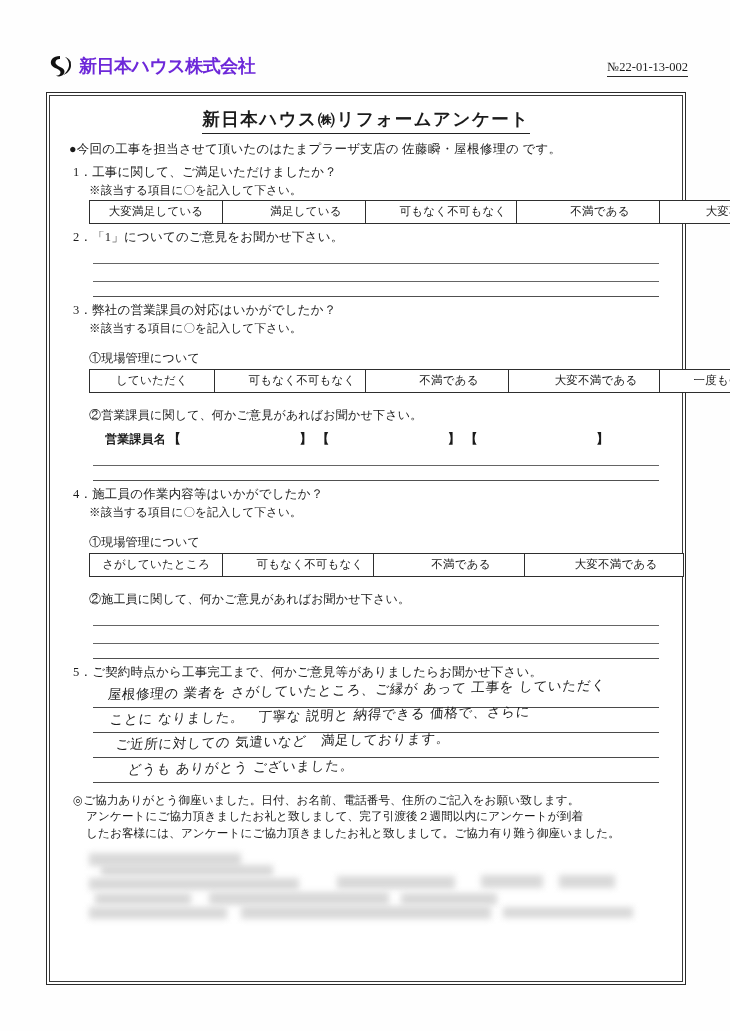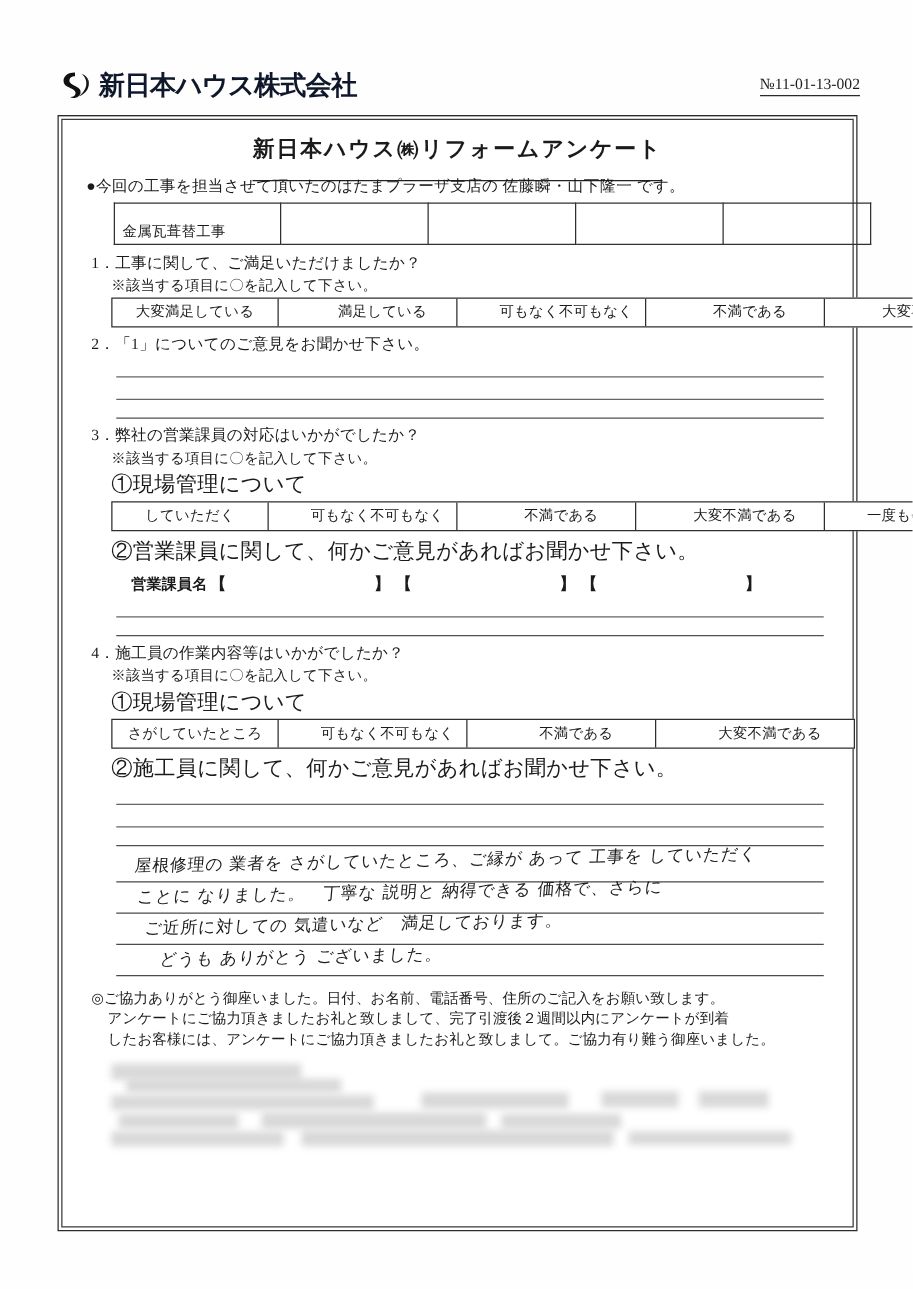--- a/index.html
+++ b/index.html
@@ -37,24 +37,24 @@
     align-items: center;
     gap: 5px;
   }
   .logo-mark {
     width: 26px; height: 24px;
     flex: 0 0 auto;
     display: block;
   }
   .brand-name {
     font-family: "DejaVu Sans", sans-serif;
-    font-size: 21px;
+    font-size: 18px;
     font-weight: bold;
     letter-spacing: -0.5px;
-    color: #0f172a;
+    color: #6d28d9;
     white-space: nowrap;
   }
   .doc-no {
     position: absolute;
     right: 0; top: 6px;
     font-size: 12.5px;
     letter-spacing: 0px;
     border-bottom: 1px solid #2a2a2a;
     padding-bottom: 1px;
     white-space: nowrap;
@@ -82,21 +82,21 @@
   .doc-title {
     text-align: center;
     font-size: 17.5px;
     font-weight: bold;
     letter-spacing: 1.5px;
     margin: 4px 0 9px 0;
     font-family: "DejaVu Serif", serif;
   }
   .doc-title span {
     border-bottom: 1.5px solid #222;
-    padding-bottom: 14px;
+    padding-bottom: 4px;
   }
 
   .bullet-line {
     font-size: 12.5px;
     line-height: 1.5;
     margin: 0 0 3px 0;
     letter-spacing: 0.2px;
     white-space: nowrap;
   }
   .nm { letter-spacing: 0.5px; }
@@ -125,22 +125,22 @@
     margin: 5px 0 2px 4px;
     white-space: nowrap;
   }
   .note {
     font-size: 11.5px;
     margin: 1px 0 2px 20px;
     letter-spacing: 0.2px;
     white-space: nowrap;
   }
   .subq {
-    font-size: 17px;
-    margin: 2px 0 2px 20px;
+    font-size: 12px;
+    margin: 14px 0 2px 20px;
     letter-spacing: 0.2px;
     white-space: nowrap;
   }
 
   
   .rating {
     display: flex;
     margin: 2px 0 4px 20px;
     border: 1px solid #2e2e2e;
     width: fit-content;
@@ -254,47 +254,36 @@
 
   <div class="masthead">
     <div class="brand">
       <svg class="logo-mark" viewBox="0 0 26 24">
         <path d="M12 2 C5 2 2 6 3 10 C4 14 10 14 12 17 C13.5 19.5 11 22 8 21.5 C11 23.5 16 22 16.5 18 C17 13.5 10 13 8 10 C6.6 7.8 8.5 4.5 12 5 Z" fill="#111"></path>
         <path d="M17 3 C20 5 21.5 8.5 21 12 C20.5 15.5 18 19 15 21 C18.8 20 22.5 16.5 23 12 C23.5 7.6 21 4.2 17 3 Z" fill="#111"></path>
         <path d="M19.6 4.6 C22 6.8 22.8 10 22.2 13 C23.6 10 23.2 6.6 19.6 4.6 Z" fill="#333"></path>
       </svg>
       <span class="brand-name">新日本ハウス株式会社</span>
     </div>
-    <div class="doc-no">№11-01-13-002</div>
+    <div class="doc-no">№22-01-13-002</div>
   </div>
 
   <div class="frame">
     <div class="frame-inner">
 
       <div class="doc-title">
         <span>新日本ハウス㈱リフォームアンケート</span>
       </div>
 
       <div class="bullet-line">
         <span>●今回の工事を担当させて頂いたのはたまプラーザ支店の</span>
-        <span class="nm">佐藤瞬・山下隆一</span>
+        <span class="nm">佐藤瞬・屋根修理の</span>
         <span>です。</span>
       </div>
 
-      <table class="work-table">
-        <tbody>
-            <tr>
-          <td style="width:126px">金属瓦葺替工事</td>
-          <td style="width:111px"></td>
-          <td style="width:111px"></td>
-          <td style="width:111px"></td>
-          <td style="width:111px"></td>
-        </tr>
-      </tbody>
-        </table>
 
       <div class="q">
         <span>1．</span><span>工事に関して、ご満足いただけましたか？</span>
       </div>
       <div class="note">※該当する項目に〇を記入して下さい。</div>
       <div class="rating">
         <div class="opt" style="width:118px">大変満足している</div>
         <div class="opt" style="width:104px">満足している</div>
         <div class="opt" style="width:112px">可もなく不可もなく</div>
         <div class="opt" style="width:104px">不満である</div>
@@ -356,20 +345,23 @@
         <div class="opt" style="width:120px">大変不満である</div>
       </div>
       <div class="subq">②施工員に関して、何かご意見があればお聞かせ下さい。</div>
       <div class="lines">
         <div class="rule"></div>
         <div class="rule"></div>
       </div>
 
       <div class="divider"></div>
 
+      <div class="q">
+        <span>5．</span><span>ご契約時点から工事完工まで、何かご意見等がありましたらお聞かせ下さい。</span>
+      </div>
       <div class="hand-wrap">
         <div class="hand-line l1">
           <span class="hand-text">屋根修理の 業者を さがしていたところ、ご縁が あって 工事を していただく</span>
         </div>
         <div class="hand-line l2">
           <span class="hand-text">ことに なりました。　丁寧な 説明と 納得できる 価格で、さらに</span>
         </div>
         <div class="hand-line l3">
           <span class="hand-text">ご近所に対しての 気遣いなど　満足しております。</span>
         </div>

